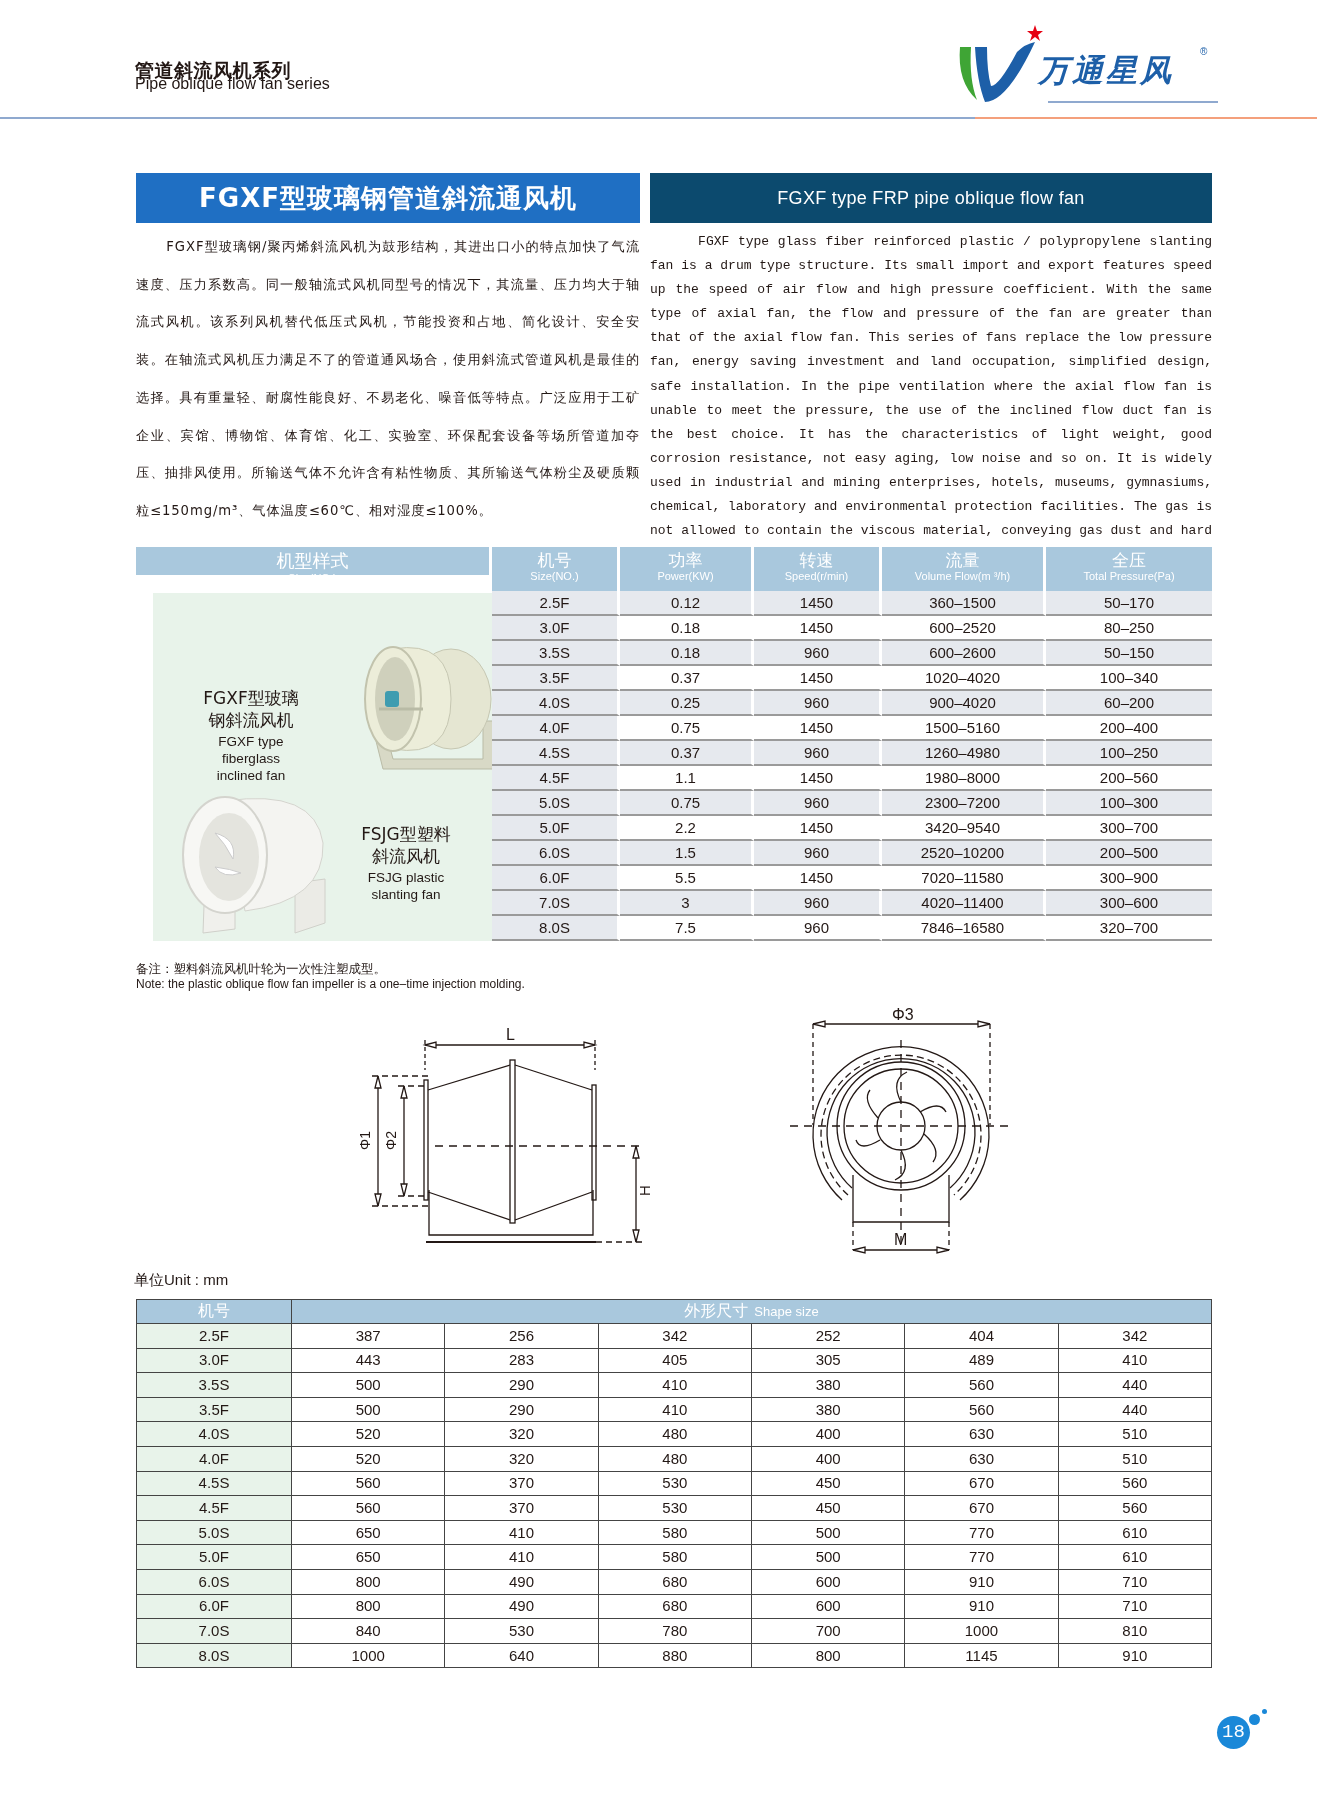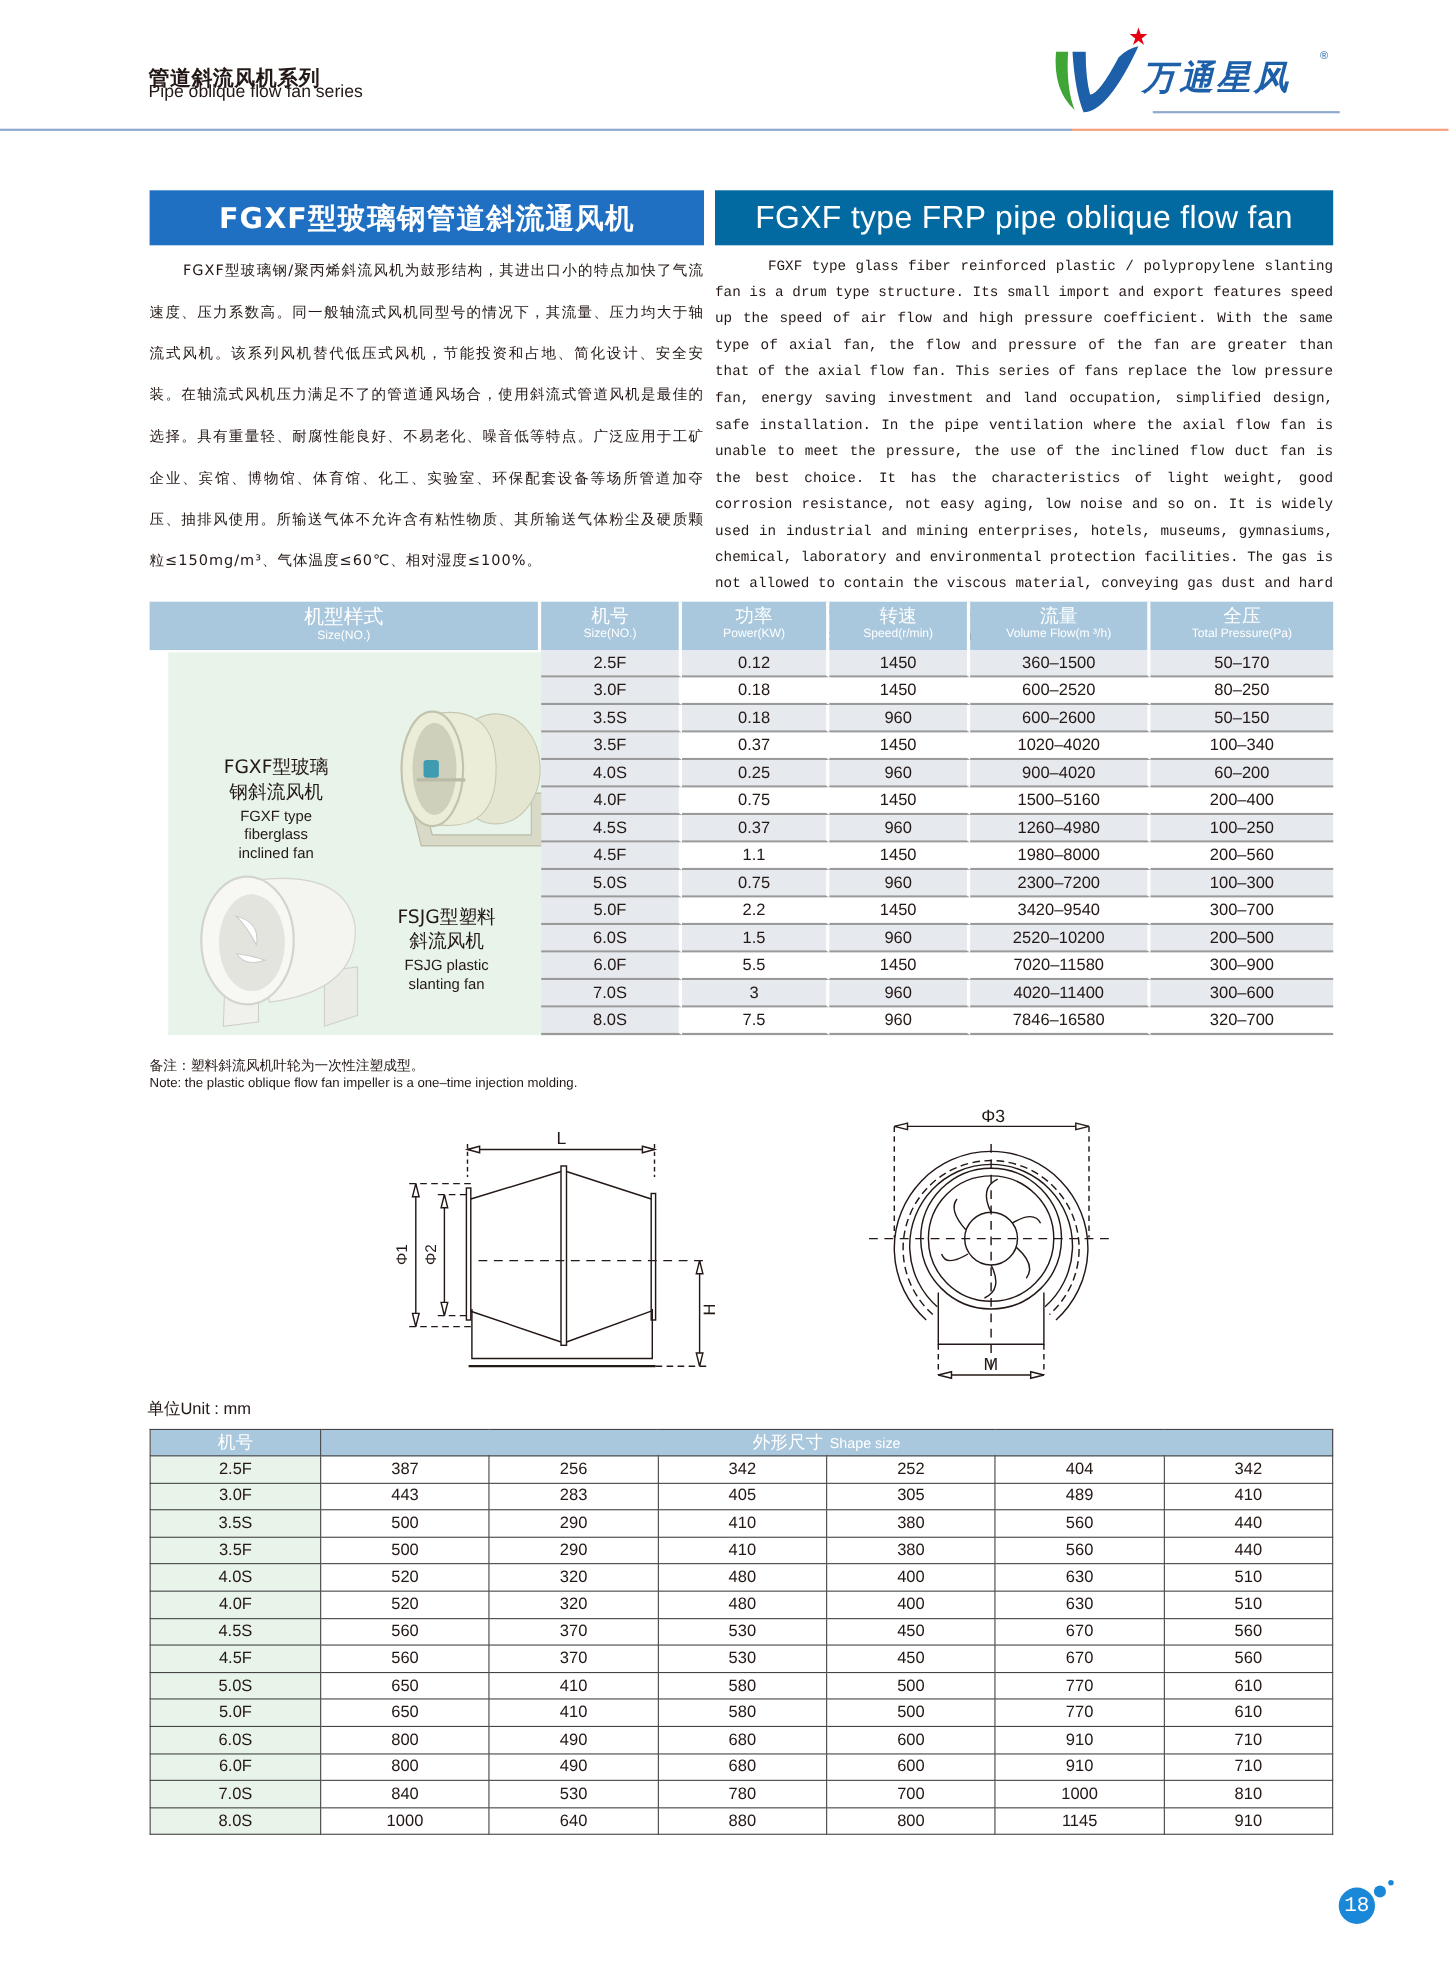--- a/index.html
+++ b/index.html
@@ -11,30 +11,30 @@
   .hdr-en { position: absolute; left: 135px; top: 75px; font-size: 16px; font-family: "Liberation Sans", sans-serif; }
   .hdr-line { position: absolute; left: 0; top: 117px; width: 1317px; height: 2px; background: linear-gradient(to right, #8fa9cf 0%, #8fa9cf 74%, #f4a07c 74%, #f4a07c 100%); }
   .logo { position: absolute; left: 955px; top: 22px; width: 270px; height: 84px; }
   .logo-text { position: absolute; left: 1038px; top: 50px; font-size: 31px; color: #1d5fa8; font-weight: bold; font-family: "DejaVu Serif", serif; letter-spacing: 3px; font-style: italic; }
   .logo-reg { position: absolute; left: 1200px; top: 46px; font-size: 10px; color: #1d5fa8; }
   .logo-underline { position: absolute; left: 1048px; top: 101px; width: 170px; height: 2px; background: #8fa9cf; }
 
   
   .banner { position: absolute; top: 173px; height: 50px; color: #fff; display: flex; align-items: center; justify-content: center; }
   .banner-cn { left: 136px; width: 504px; background: #1f6fc3; font-size: 26px; font-weight: bold; letter-spacing: 1px; font-family: "DejaVu Sans", sans-serif; }
-  .banner-en { left: 650px; width: 562px; background: #0369a1; font-size: 29px; font-family: "Liberation Sans", sans-serif; letter-spacing: 0.3px; }
+  .banner-en { left: 650px; width: 562px; background: #0c4a6e; font-size: 18px; font-family: "Liberation Sans", sans-serif; letter-spacing: 0.3px; }
 
   
   .para-cn { position: absolute; left: 136px; top: 228px; width: 504px; font-size: 13.2px; line-height: 37.7px; text-align: justify; text-indent: 2.3em; font-family: "DejaVu Sans", sans-serif; letter-spacing: 0.9px; }
   .para-en { position: absolute; left: 650px; top: 230px; width: 562px; font-size: 13px; line-height: 24.1px; text-align: justify; text-indent: 3.7em; font-family: Liberation Mono, monospace; }
 
   
   .perf { position: absolute; left: 136px; top: 547px; width: 1076px; }
   .perf-left { position: absolute; left: 0; top: 0; width: 353px; height: 394px; }
-  .perf-left-head { height: 44px; background: #a9c8dd; color: #fff; text-align: center; padding-top: 4px; }
+  .perf-left-head { height: 28px; background: #a9c8dd; color: #fff; text-align: center; padding-top: 4px; }
   .perf-left-head .cn { font-size: 18px; line-height: 20px; font-family: "DejaVu Sans", sans-serif; }
   .perf-left-head .en { font-size: 11px; line-height: 14px; }
   .perf-left-body { position: absolute; top: 46px; left: 0; width: 353px; height: 348px; background: #e8f3ea; margin-left: 17px; }
   .fan-label { position: absolute; text-align: center; color: #231815; }
   .fan-label .cn { font-size: 17px; line-height: 22px; font-family: "DejaVu Sans", sans-serif; }
   .fan-label .en { font-size: 13.5px; line-height: 13px; margin-top: 4px; }
   .fan1-label { left: 18px; top: 94px; width: 160px; }
   .fan2-label { left: 178px; top: 230px; width: 150px; }
   .fan-img { position: absolute; }
   .fan1-img { left: 200px; top: 48px; width: 148px; height: 130px; }

